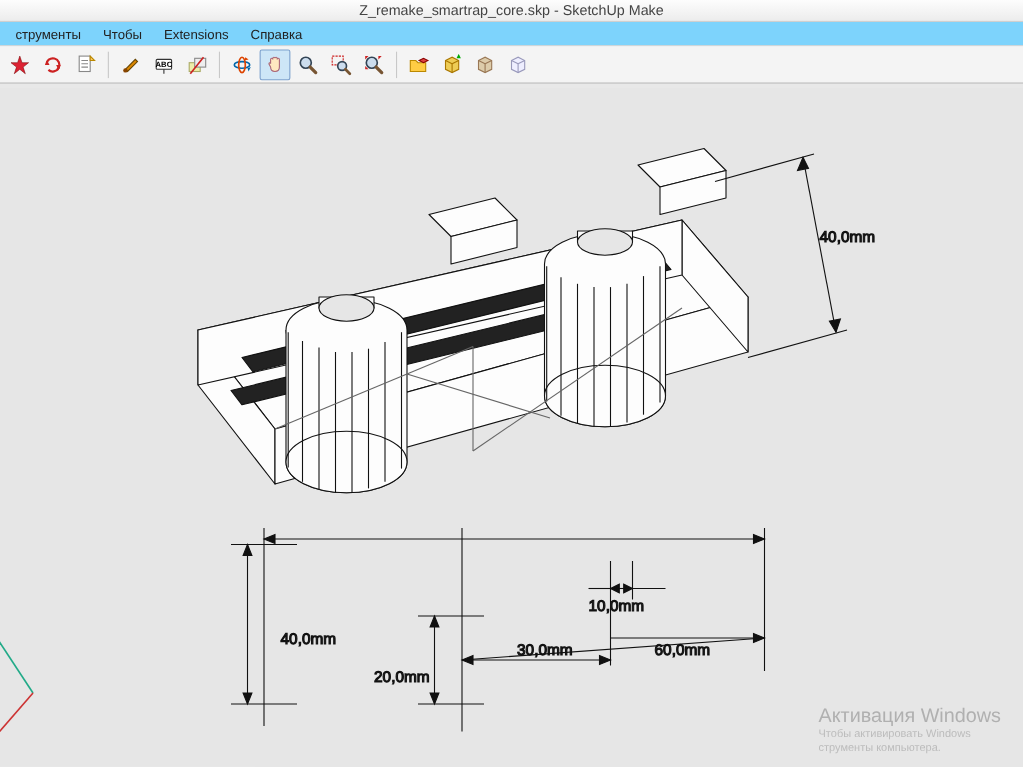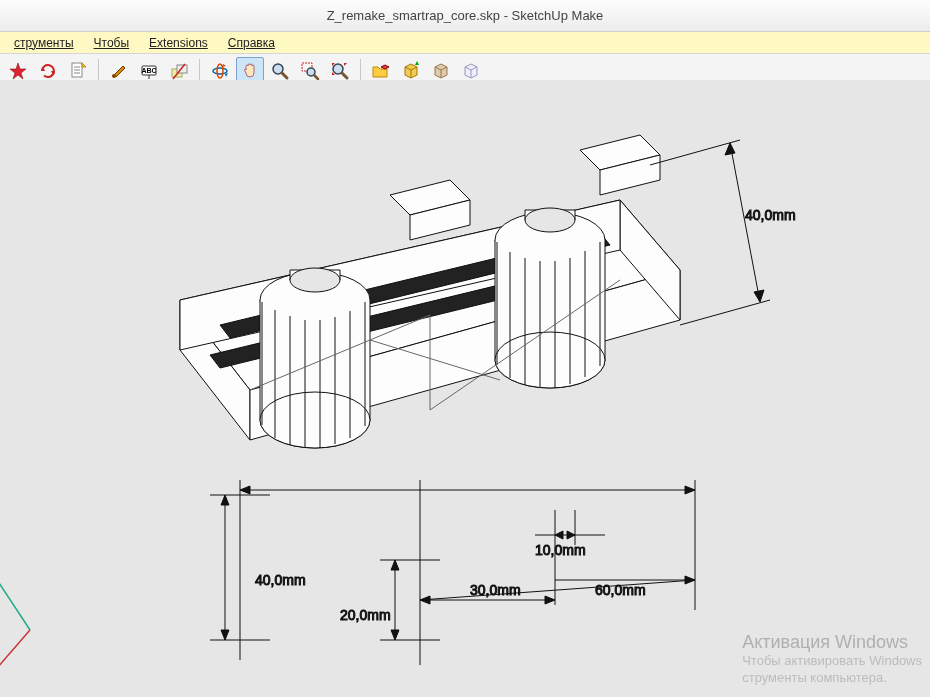--- a/index.html
+++ b/index.html
@@ -6,39 +6,38 @@
 body {
   width: 930px;
   height: 697px;
   font-family: "Segoe UI", Tahoma, sans-serif;
   font-size: 12px;
   background: #e8e8e8;
   overflow: hidden;
   position: relative;
 }
 .titlebar {
-  height: 32px;
+  height: 20px;
   background: linear-gradient(180deg, #fdfdfd, #ececec);
   border-bottom: 1px solid #cfcfcf;
   display: flex;
   align-items: center;
   justify-content: center;
   color: #444;
   font-size: 13px;
 }
 .menubar {
   height: 22px;
-  background: #fef9c3;
+  background: #7dd3fc;
   border-bottom: 1px solid #d6d6d6;
   display: flex;
   align-items: center;
   padding: 0 4px;
   font-size: 12px;
   color: #222;
-  text-decoration: underline;
 }
 .menubar span {
   padding: 3px 10px;
   cursor: default;
 }
 .toolbar {
   height: 34px;
   background: #f4f4f4;
   border-bottom: 1px solid #b8b8b8;
   display: flex;
@@ -70,29 +69,29 @@
   position: absolute;
   top: 80px;
   left: 0;
   right: 0;
   bottom: 0;
   background: #e6e6e6;
   overflow: hidden;
 }
 .watermark {
   position: absolute;
-  right: 8px;
+  right: 20px;
   bottom: 10px;
   text-align: left;
   color: #b0b0b0;
   font-size: 18px;
   pointer-events: none;
 }
 .watermark .sub {
-  font-size: 13px;
+  font-size: 10px;
   color: #bcbcbc;
   line-height: 1.3;
 }
 svg.canvas {
   width: 100%;
   height: 100%;
 }
 .dimtext {
   font: 14px "Segoe UI", sans-serif;
   fill: #222;

